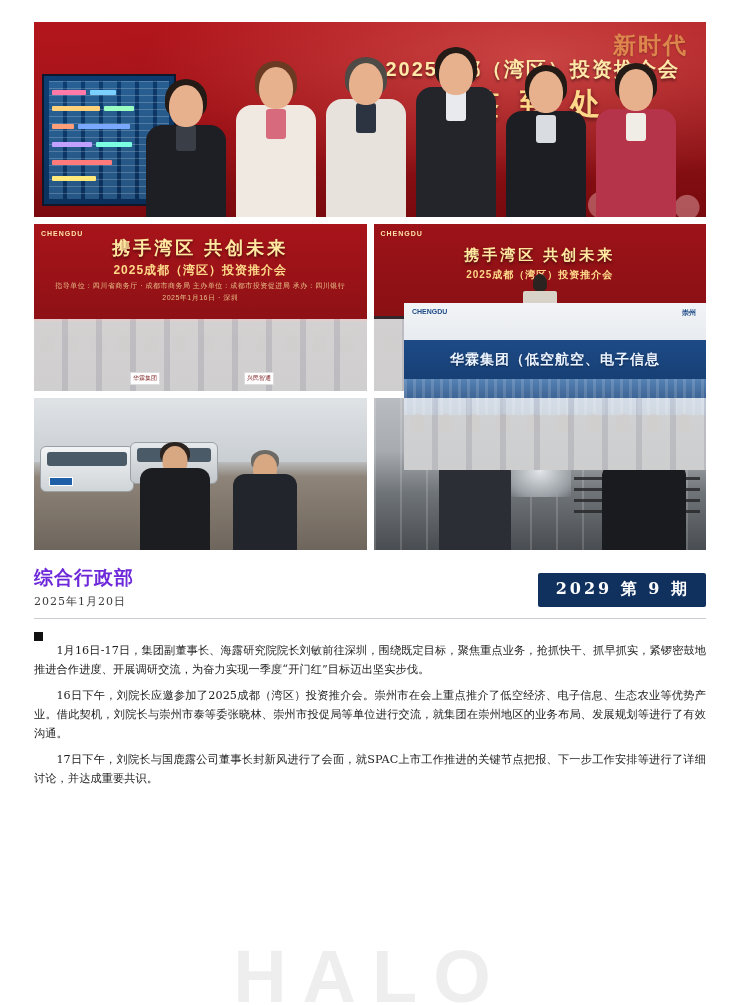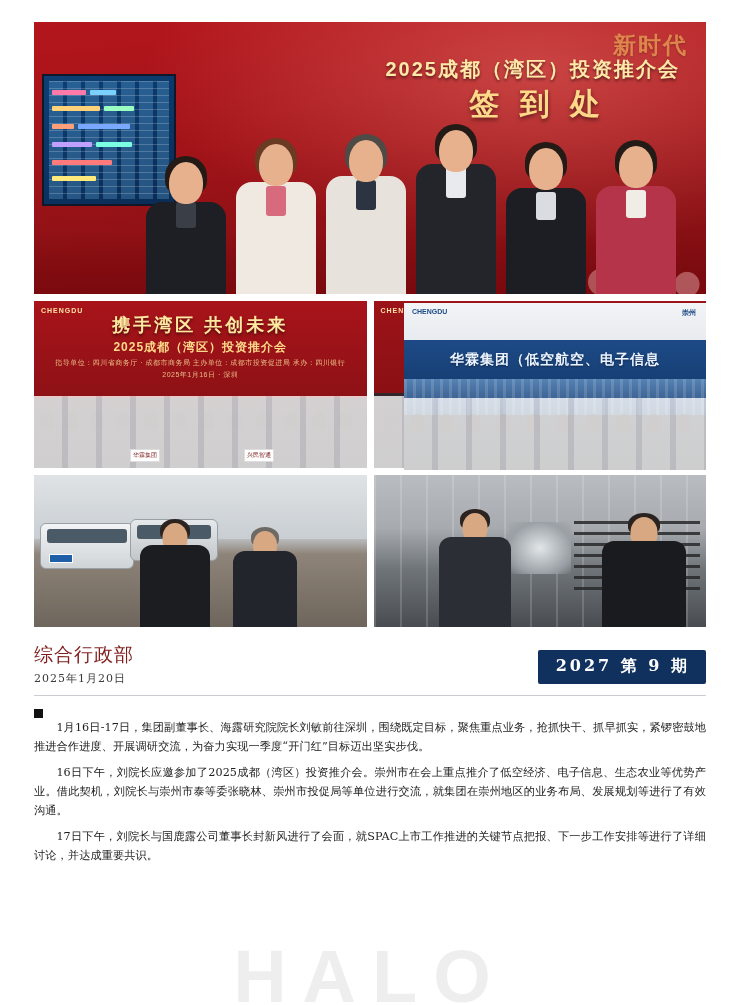--- a/index.html
+++ b/index.html
@@ -33,21 +33,21 @@
     display: flex;
     gap: 7px;
   }
   .photo {
     position: relative;
     overflow: hidden;
     background: #2a2a2a;
   }
   .photo.hero {
     width: 100%;
-    height: 272px;
+    height: 195px;
   }
   .photo.half {
     width: 50%;
     height: 167px;
   }
   .photo.half2 {
     width: 50%;
     height: 152px;
   }
 
@@ -380,22 +380,22 @@
     display: flex;
     align-items: flex-end;
     justify-content: space-between;
   }
   .dept-block {
     line-height: 1.25;
   }
   .dept-name {
     font-family: "DejaVu Serif", "Liberation Serif", serif;
     font-size: 19px;
-    font-weight: normal;
-    color: #7f1d1d;
+    font-weight: bold;
+    color: #6d28d9;
     letter-spacing: 1px;
   }
   .dept-date {
     font-family: "DejaVu Serif", "Liberation Serif", serif;
     font-size: 11px;
     color: #3a3a3a;
     margin-top: 5px;
     letter-spacing: 1px;
   }
   .issue-badge {
@@ -642,21 +642,21 @@
       <i style="left:272px;"></i>
     </div>
     <div class="audience"></div>
   </div>
 
   <div class="doc-header">
     <div class="dept-block">
       <div class="dept-name">综合行政部</div>
       <div class="dept-date">2025年1月20日</div>
     </div>
-    <div class="issue-badge">2027  第 9 期</div>
+    <div class="issue-badge">2029  第 9 期</div>
   </div>
   <div class="rule"></div>
 
   <div class="headline-row">
     <div class="bullet-square"></div>
   </div>
 
   <div class="body-copy">
     <p>1月16日-17日，集团副董事长、海露研究院院长刘敏前往深圳，围绕既定目标，聚焦重点业务，抢抓快干、抓早抓实，紧锣密鼓地推进合作进度、开展调研交流，为奋力实现一季度“开门红”目标迈出坚实步伐。</p>
     <p>16日下午，刘院长应邀参加了2025成都（湾区）投资推介会。崇州市在会上重点推介了低空经济、电子信息、生态农业等优势产业。借此契机，刘院长与崇州市泰等委张晓林、崇州市投促局等单位进行交流，就集团在崇州地区的业务布局、发展规划等进行了有效沟通。</p>

